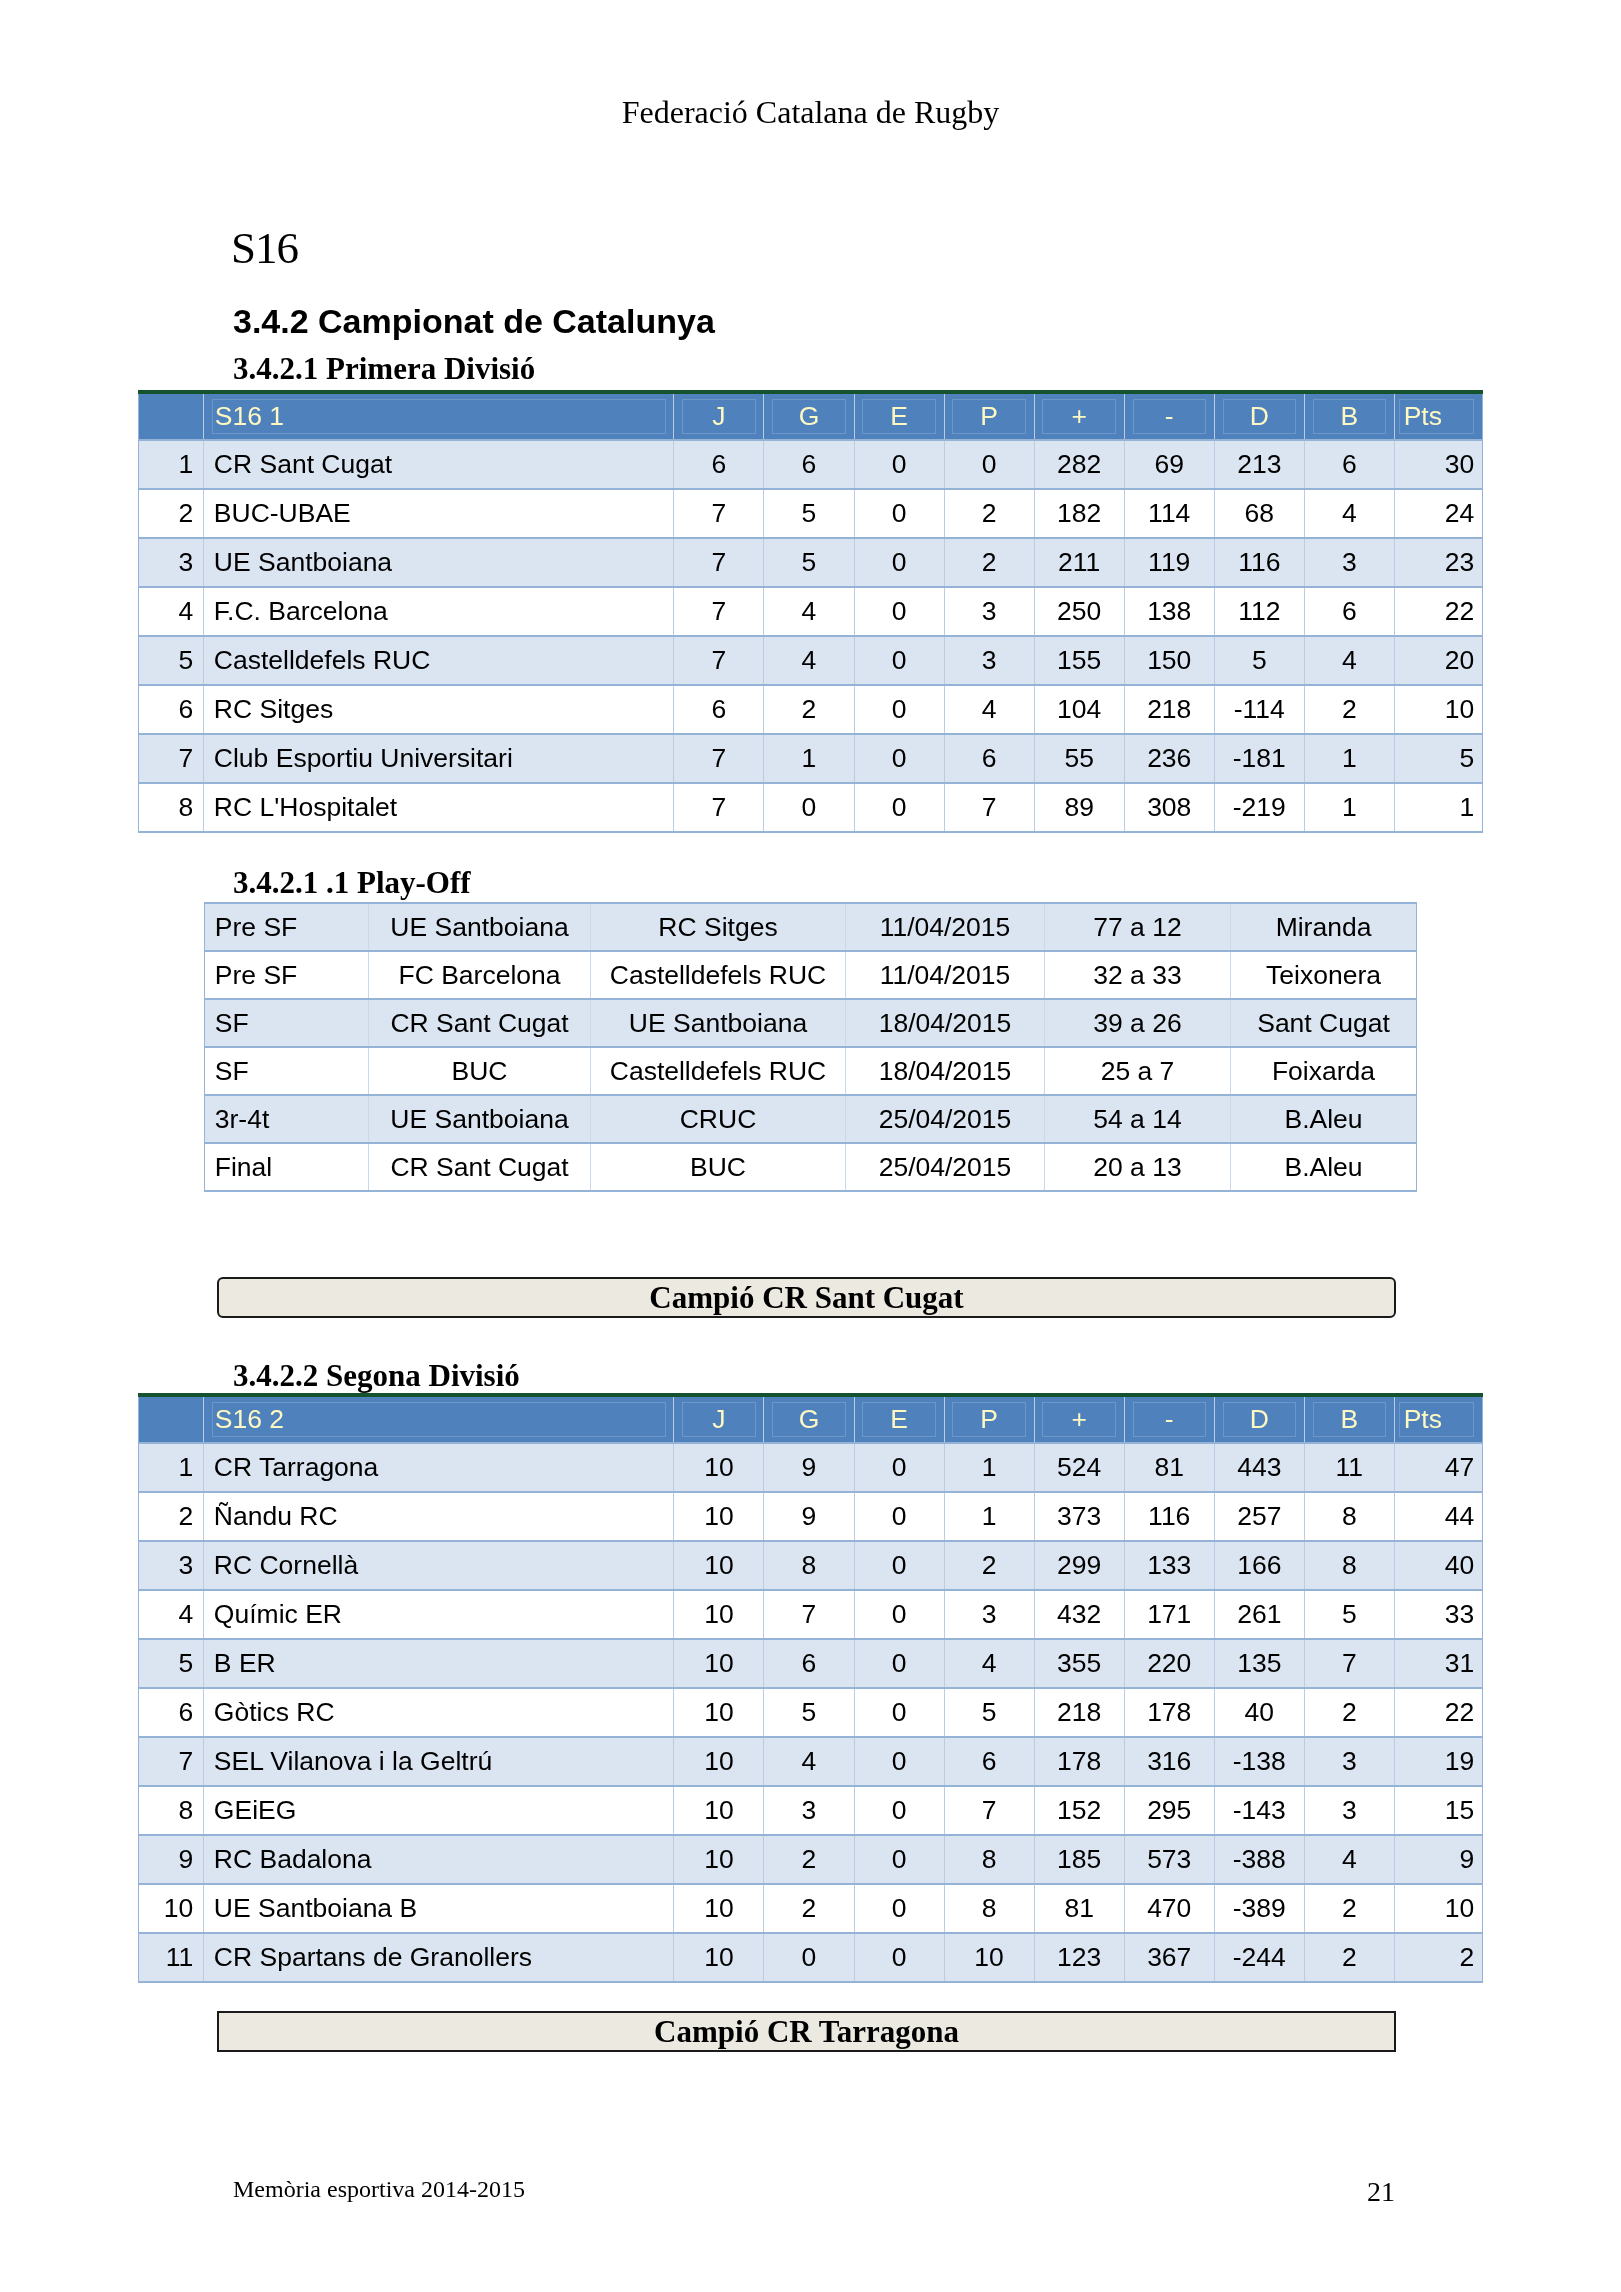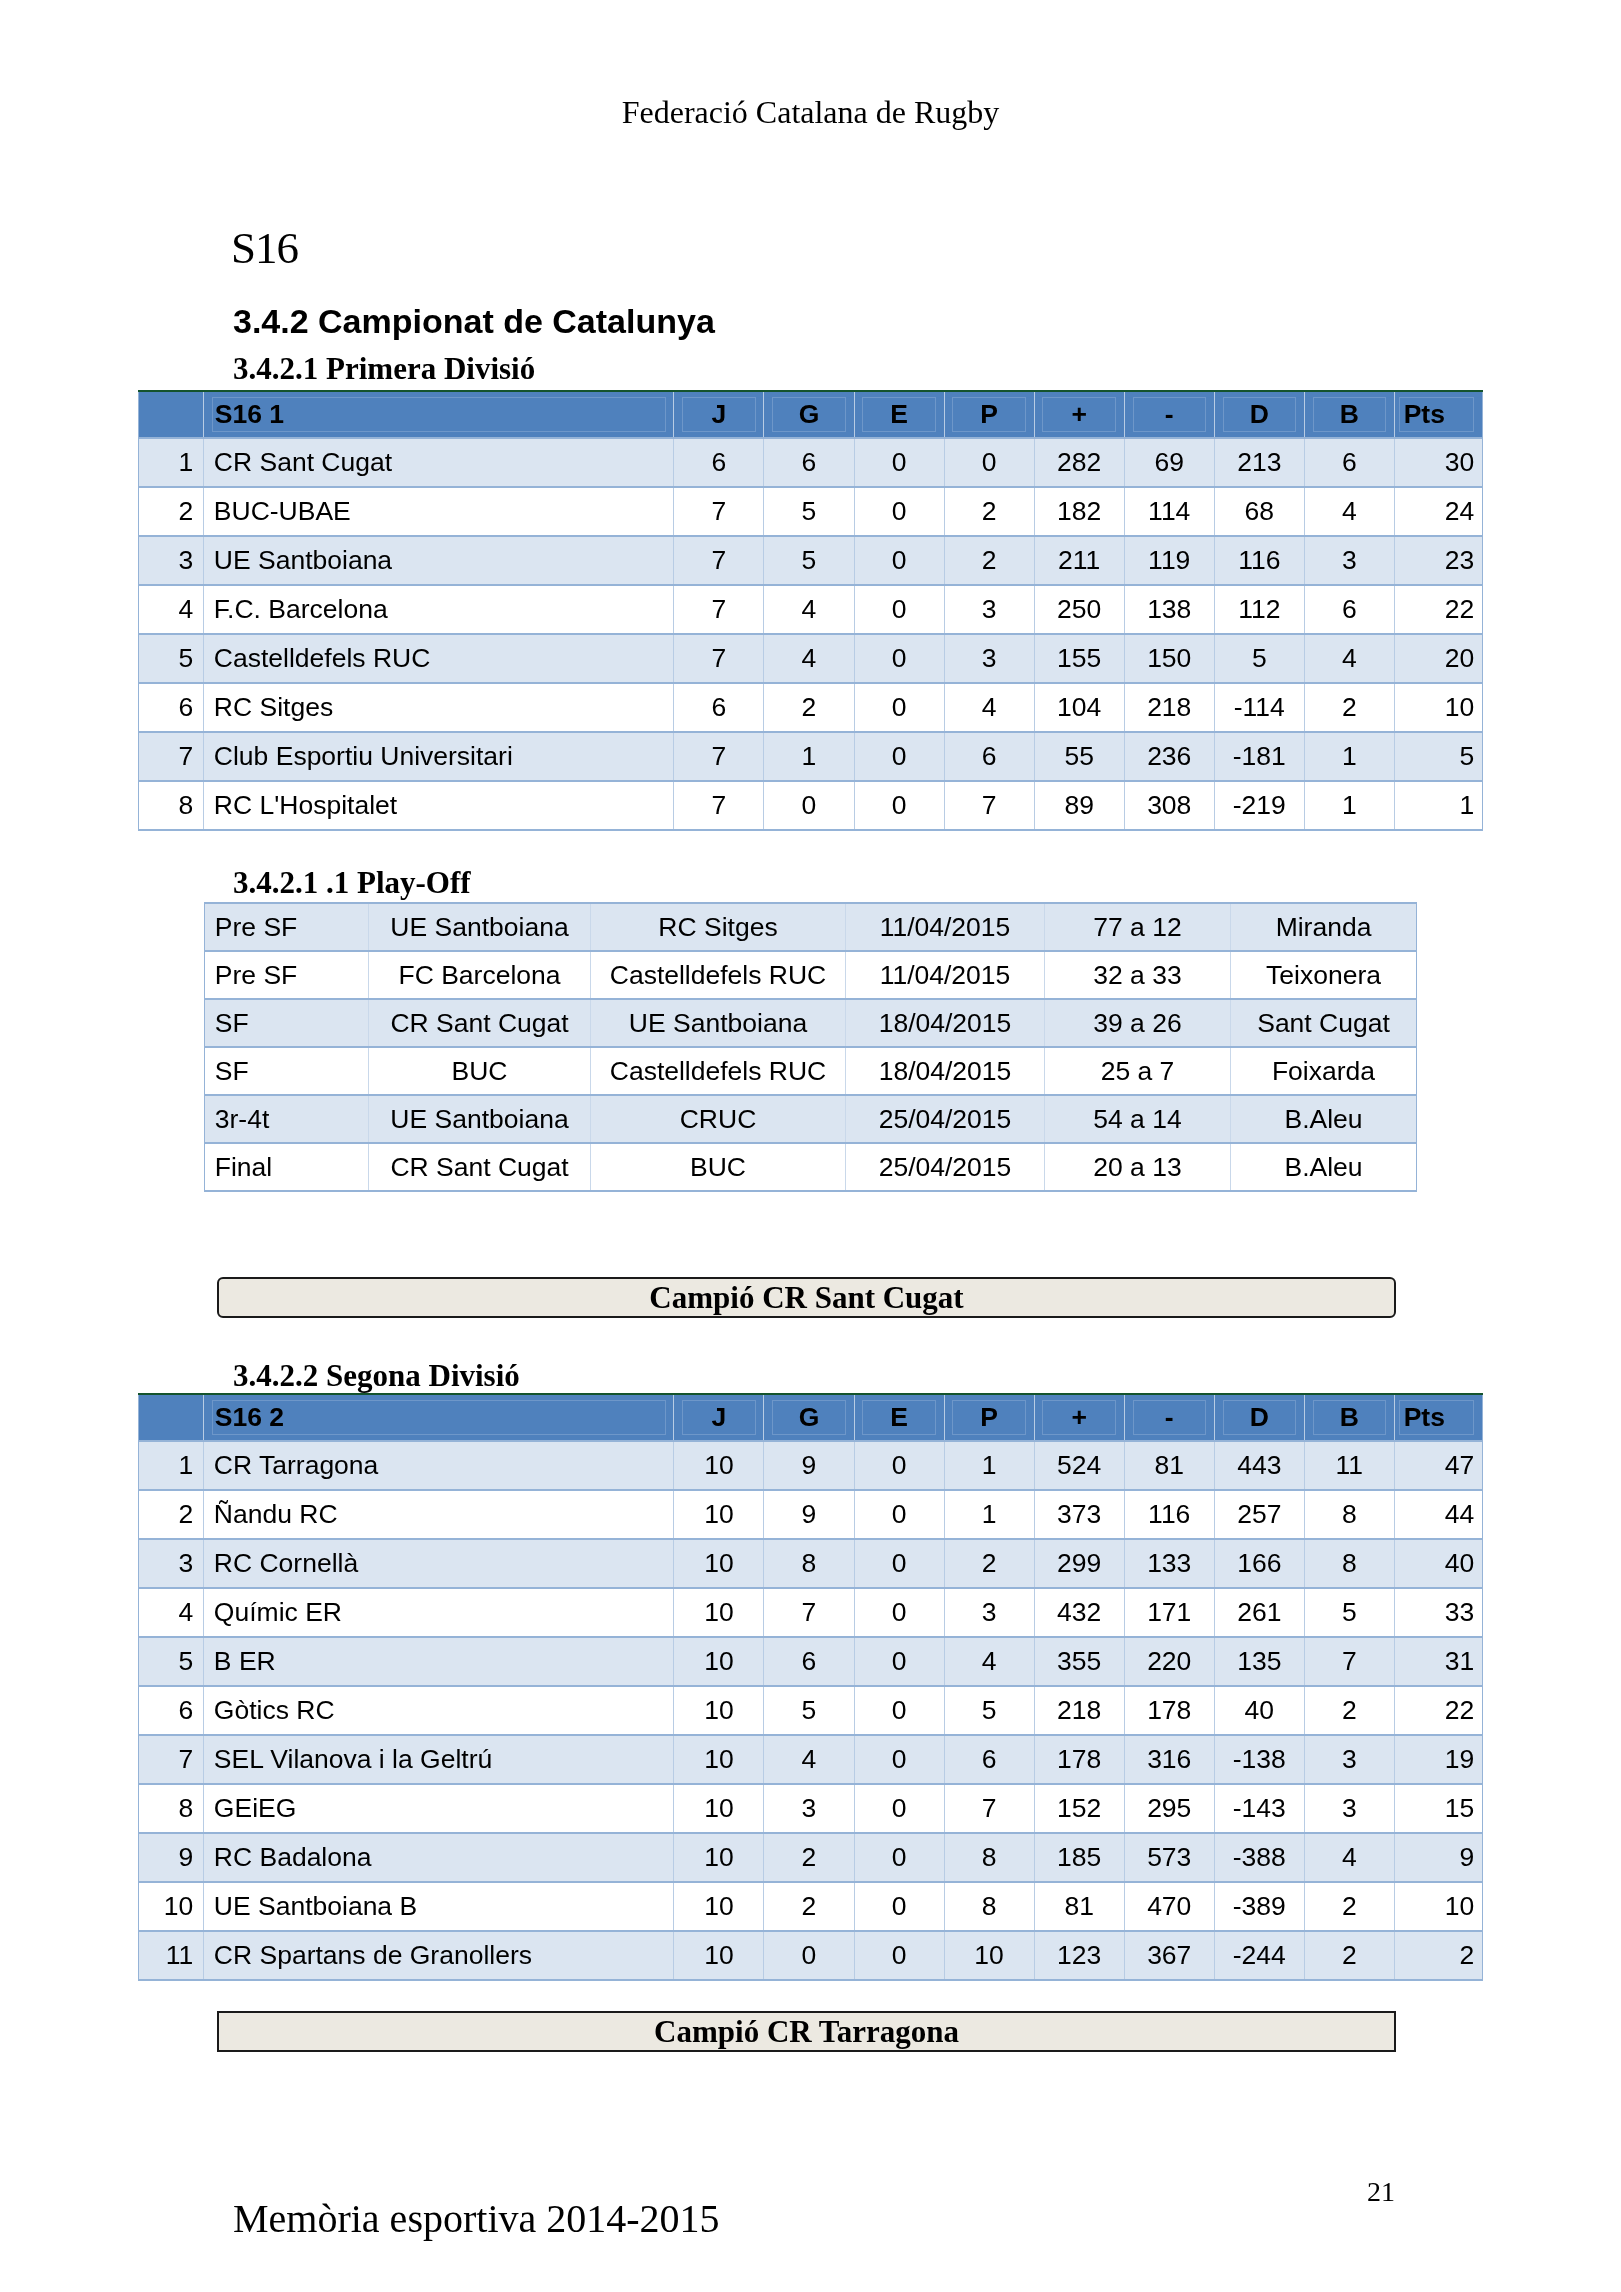--- a/index.html
+++ b/index.html
@@ -10,21 +10,21 @@
 
   #page-header { left: 0; width: 1621px; top: 94px; text-align: center; font-size: 32px; }
   #s16-title { left: 231px; top: 222px; font-size: 45px; font-family: Liberation Serif, serif; letter-spacing: -1px; }
   #h-campionat { left: 233px; top: 302px; font-size: 34px; font-weight: bold; }
   .h-serif { font-size: 31px; font-weight: bold; }
 
   
   table { border-collapse: collapse; table-layout: fixed; }
   .standings { position: absolute; left: 138px; width: 1345px; font-family: "Liberation Sans", "DejaVu Sans", sans-serif; font-size: 26.5px; }
   .standings td, .standings th { height: 47px; padding: 0; border-top: 2px solid #95b3d7; border-bottom: 2px solid #95b3d7; }
-  .standings thead th { background: #4f81bd; color: #000000; font-weight: bold; height: 45px; border-top: 2px solid #14532d; position: relative; }
+  .standings thead th { background: #4f81bd; color: #fef9c3; font-weight: normal; height: 45px; border-top: 4px solid #14532d; position: relative; }
   .standings thead th .hbox { position: absolute; left: 7.8px; right: 7.8px; top: 4.9px; bottom: 4.9px; border: 1px solid rgba(255,255,255,0.18); display: flex; align-items: center; justify-content: center; }
   .standings thead th.th-name .hbox { justify-content: flex-start; padding-left: 2px; left: 7.8px; }
   .standings thead th.th-pts .hbox { justify-content: flex-start; padding-left: 3.9px; left: 3.9px; }
   .standings th + th, .standings td + td { border-left: 1px solid #b8cce4; }
   .standings tbody tr:nth-child(odd) td { background: #dbe5f1; }
   .standings tbody tr:nth-child(even) td { background: #ffffff; }
   .standings .c-rank { text-align: right; padding-right: 9.8px; }
   .standings .c-name { text-align: left; padding-left: 9.8px; white-space: nowrap; }
   .standings .c-num { text-align: center; }
   .standings .c-pts { text-align: right; padding-right: 7.8px; }
@@ -33,21 +33,21 @@
   
   .playoff { position: absolute; left: 204px; top: 902px; width: 1212px; font-family: "Liberation Sans", "DejaVu Sans", sans-serif; font-size: 26.5px; border-left: 1px solid #95b3d7; border-right: 1px solid #95b3d7; }
   .playoff td { height: 46px; padding: 0; border-top: 2px solid #95b3d7; border-bottom: 2px solid #95b3d7; text-align: center; white-space: nowrap; }
   .playoff td + td { border-left: 1px solid #c9d8ea; }
   .playoff tr:nth-child(odd) td { background: #dbe5f1; }
   .playoff tr:nth-child(even) td { background: #ffffff; }
   .playoff td.p-round { text-align: left; padding-left: 9.8px; }
 
   .champ-box { position: absolute; left: 217px; width: 1175px; height: 37px; background: #ece9e1; border: 2px solid #1a1a1a; box-sizing: content-box; text-align: center; font-family: "Liberation Serif", "DejaVu Serif", serif; font-weight: bold; font-size: 31px; line-height: 37px; }
 
-  #footer-left { left: 233px; top: 2176px; font-size: 40px; margin-top: 19px; }
+  #footer-left { left: 233px; top: 2176px; font-size: 24px; }
   #footer-right { left: 1367px; top: 2176px; font-size: 28px; }
 </style>
 </head>
 <body>
 
 <div id="page-header" class="abs serif">Federació Catalana de Rugby</div>
 
 <div id="s16-title" class="abs">S16</div>
 
 <div id="h-campionat" class="abs sans">3.4.2 Campionat de Catalunya</div>

